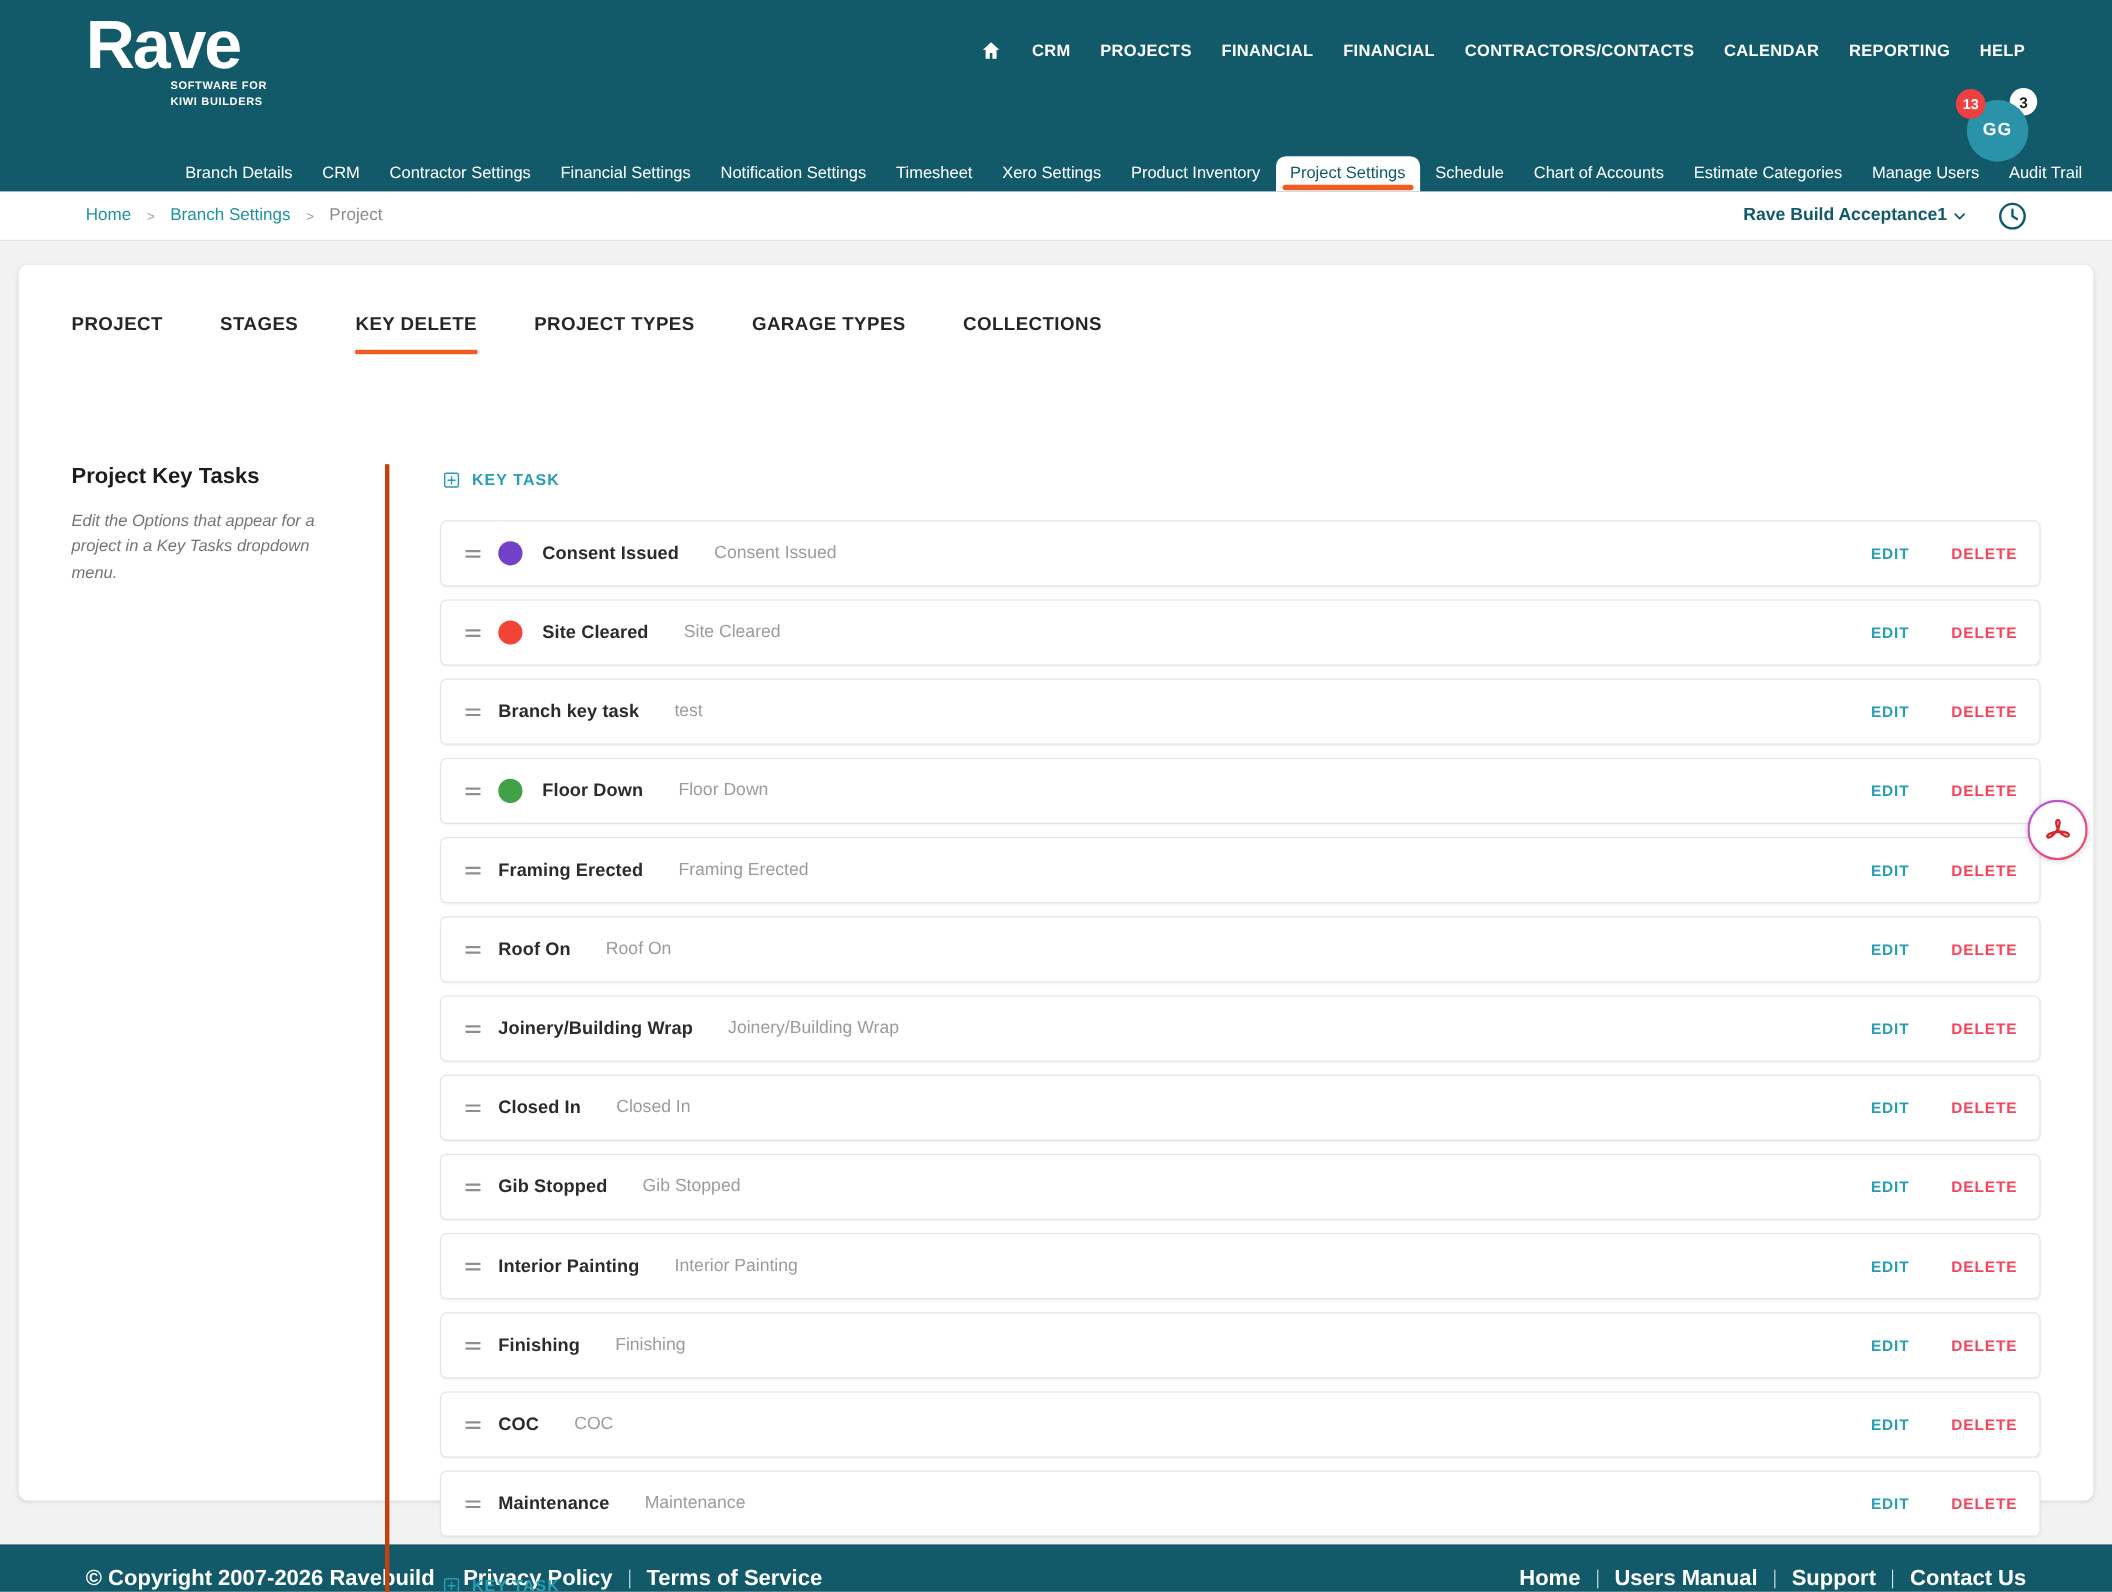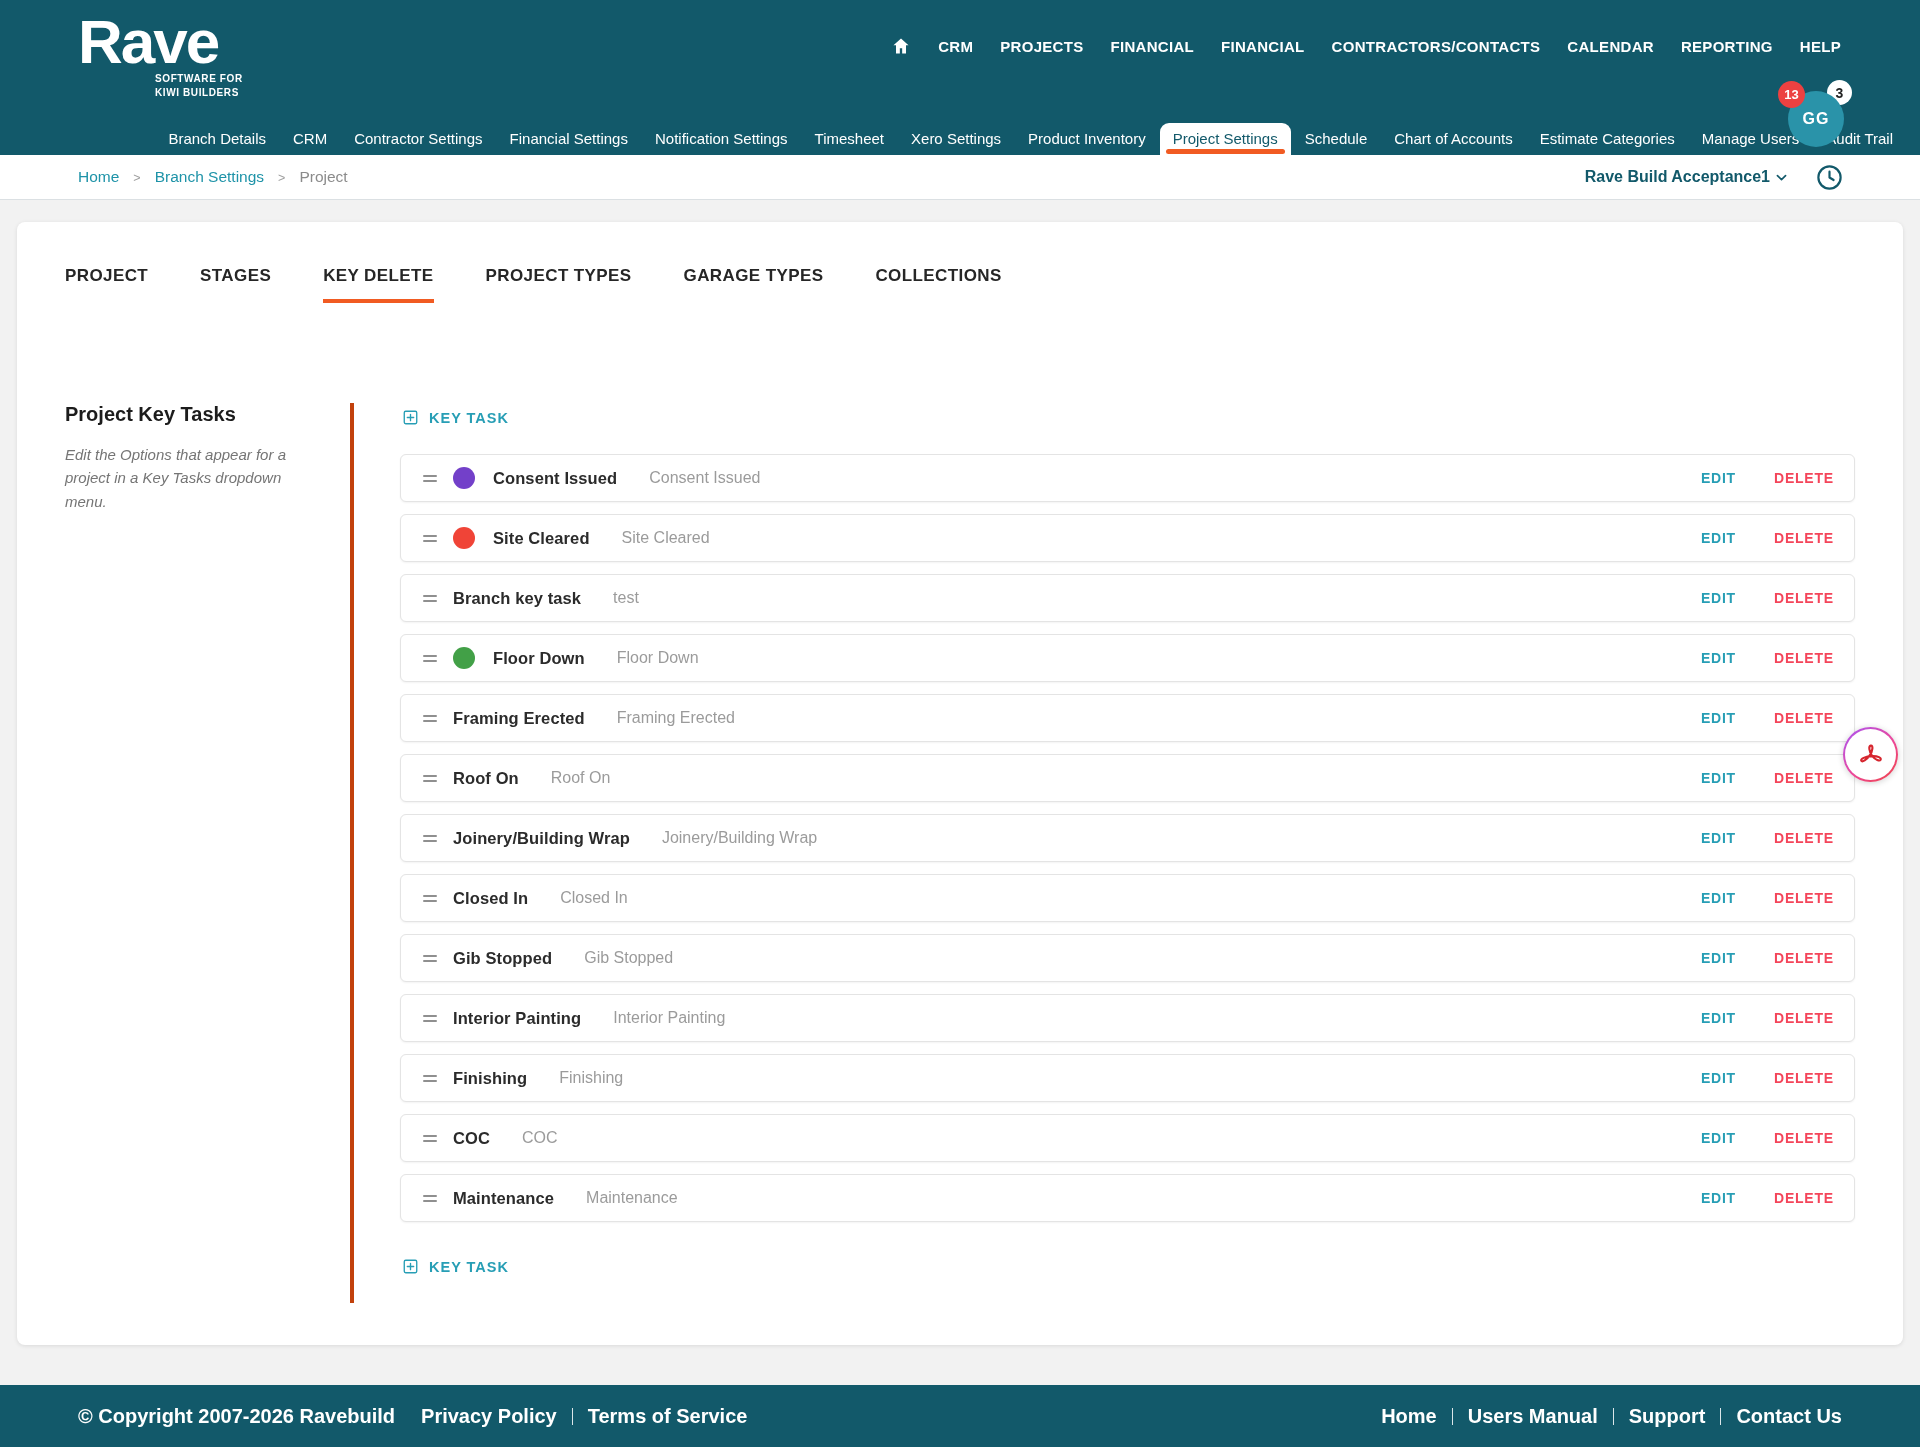--- a/index.html
+++ b/index.html
@@ -2,21 +2,21 @@
 <html style="--header-teal: #12596A; --accent-orange: #F15B22; --link-teal: #1E93A8; --edit-teal: #279EB5; --delete-red: #F4455A; --avatar-teal: #2A93A9; --badge-red: #EC4141; --pdf-red: #D6252E; --text-gray: #9B9B9B;"><head>
 <meta charset="utf-8">
 <style>
   * { box-sizing: border-box; margin: 0; padding: 0; }
   html,body { width:1920px; height:1447px; overflow:hidden; }
   body { font-family:"Liberation Sans", sans-serif; background:#F2F2F2; position:relative; }
   a { text-decoration:none; cursor:pointer; }
   button { cursor:pointer; font-family:inherit; }
 
   
-  .topbar { position:relative; height:155px; background:var(--header-teal,#12596A); }
+  .topbar { position:relative; height:174px; background:var(--header-teal,#12596A); }
   .logo { position:absolute; left:78px; top:8px; color:#fff; }
   .logo-text { font-size:62px; font-weight:700; letter-spacing:-2px; line-height:1.1; }
   .logo-tag { margin-left:77px; margin-top:-4px; font-size:10px; font-weight:700; letter-spacing:.6px; line-height:1.35; white-space:nowrap; }
   .main-nav { position:absolute; right:79px; top:36px; display:flex; align-items:center; gap:27px; }
   .main-nav .nav-item { color:#fff; font-size:15px; font-weight:700; letter-spacing:.3px; }
   .home-icon { display:flex; align-items:center; }
 
   .avatar-wrap { position:absolute; right:76px; top:91px; width:56px; height:56px; }
   .avatar-circle { position:absolute; inset:0; border-radius:50%; background:var(--avatar-teal,#2A93A9); color:#fff;
     font-weight:700; font-size:16px; letter-spacing:1px; display:flex; align-items:center; justify-content:center; z-index:2; }
@@ -50,21 +50,21 @@
   .side-panel { width:289px; flex:0 0 289px; border-right:4px solid #c2410c; padding-right:26px; }
   .side-panel h2 { font-size:20px; font-weight:700; color:#1C1C1C; margin-bottom:17px; }
   .side-panel p { font-style:italic; font-size:15px; color:#757575; line-height:1.55; }
   .tasks { flex:1; padding-left:46px; }
 
   .add-btn { display:inline-flex; align-items:center; gap:10px; background:none; border:none; color:var(--edit-teal,#1C97AD);
     font-size:14.5px; font-weight:700; letter-spacing:1px; padding:0; }
   .add-btn.top { margin:6px 0 28px 2px; }
   .add-btn.bottom { margin:24px 0 0 2px; }
 
-  .task-row { height:48px; display:flex; align-items:center; background:#fff; border:1px solid #E4E4E4; border-radius:6px;
+  .task-row { height:60px; display:flex; align-items:center; background:#fff; border:1px solid #E4E4E4; border-radius:6px;
     margin-bottom:12px; padding:0 20px 0 22px; box-shadow:0 1px 2px rgba(0,0,0,.05); }
   .drag { width:14px; margin-right:16px; display:flex; flex-direction:column; gap:3px; cursor:grab; }
   .drag i { display:block; height:2px; background:#8F8F8F; border-radius:1px; }
   .dot { width:22px; height:22px; border-radius:50%; margin-right:18px; flex:0 0 22px; }
   .tname { font-size:16.5px; font-weight:700; color:#2B2B2B; letter-spacing:.1px; white-space:nowrap; }
   .tdesc { margin-left:32px; font-size:16px; color:var(--text-gray,#9B9B9B); white-space:nowrap; }
   .row-actions { margin-left:auto; display:flex; align-items:center; gap:38px; }
   .row-actions button { background:none; border:none; font-size:14px; font-weight:700; letter-spacing:.8px; }
   .btn-edit { color:var(--edit-teal,#279EB5); }
   .btn-del { color:var(--delete-red,#F4455A); }

